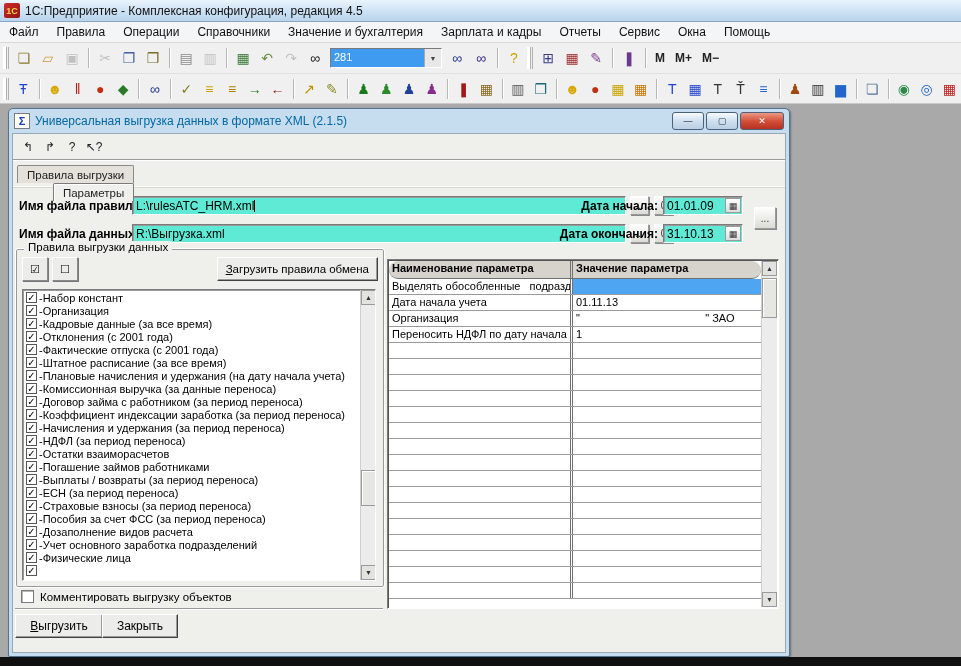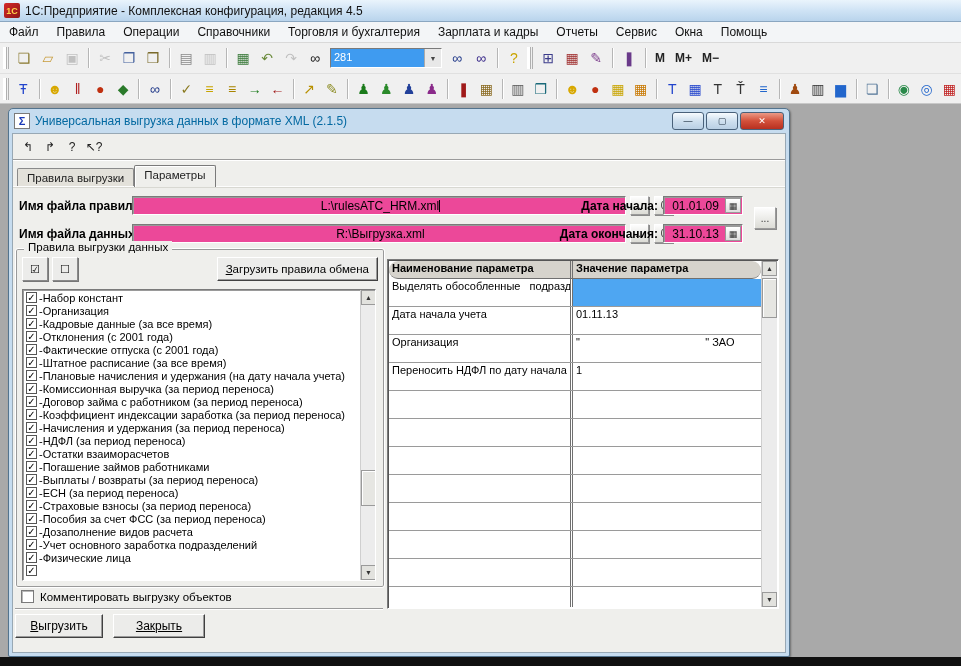--- a/index.html
+++ b/index.html
@@ -55,30 +55,30 @@
   .dlg-client { position:absolute; left:3px; top:24px; right:3px; bottom:3px; background:#efefec;
     border:1px solid #98a8b4; }
 
   .dlg-tools { position:absolute; left:4px; top:2px; display:flex; align-items:center; height:22px; }
   .dlg-tbtn { width:22px; height:20px; border:1px solid transparent; background:transparent; font-size:12px;
     display:flex; align-items:center; justify-content:center; color:#222; }
   .groove { position:absolute; height:2px; border-top:1px solid #9a9a9a; border-bottom:1px solid #fff; }
   .groove1 { left:0; right:0; top:25px; }
   .groove2 { left:2px; width:368px; top:474px; }
 
-  .tabs { position:absolute; left:4px; top:31px; height:22px; display:flex; align-items:flex-end; }
+  .tabs { position:absolute; left:4px; top:31px; height:22px; display:flex; align-items:flex-end;flex-direction:column; }
   .tab { border:1px solid #8a8a8a; border-bottom:none; border-radius:2px 2px 0 0; padding:3px 9px 2px;
     background:#e3e1da; height:19px; font-size:11.5px; color:#222; position:relative; }
   .tab.active { background:#efefec; height:22px; z-index:3; border-color:#7a7a7a; box-shadow:inset 1px 1px 0 #fff; }
   .tabline { position:absolute; left:0; right:0; top:52px; border-top:1px solid #fdfdfd; box-shadow:0 1px 0 #d8d8d2; z-index:1; }
 
   .flabel { position:absolute; font-weight:bold; font-size:12px; color:#000; white-space:nowrap; }
-  .textbox { position:absolute; height:19px; background:#ec4899; border:1px solid #7a7a7a;
+  .textbox { position:absolute; height:19px; background:#5eead4; border:1px solid #7a7a7a;
     border-bottom-color:#fff; border-right-color:#fff; box-shadow:inset 1px 1px 0 #9a9a9a;
-    font-size:12px; padding:2px 0 0 3px; white-space:nowrap; overflow:hidden;text-align:center; }
+    font-size:12px; padding:2px 0 0 3px; white-space:nowrap; overflow:hidden; }
   .caret { display:inline-block; width:1px; height:12px; background:#000; vertical-align:-2px; }
   .sbtn { position:absolute; height:19px; border:1px solid #9a9a9a; border-top-color:#fff; border-left-color:#fff;
     background:linear-gradient(#fdfdfd,#dcdcd6); font-size:10px; color:#333;
     display:flex; align-items:center; justify-content:center; box-shadow:1px 1px 0 #8a8a8a; }
   .datebox { padding-right:18px; }
   .calbtn { position:absolute; right:1px; top:1px; width:16px; height:15px; border:1px solid #9a9a9a;
     background:linear-gradient(#fff,#ddd); font-size:9px; display:flex; align-items:center; justify-content:center; color:#333; }
 
   
   .groupbox { position:absolute; left:2px; top:114px; width:370px; height:340px;
@@ -107,42 +107,42 @@
     box-shadow:inset 1px 1px 0 #b8b8b8; }
   .btn { position:absolute; height:24px; padding:0 10px; font-size:12px; color:#000;
     border:1px solid #404040; border-top-color:#fff; border-left-color:#fff; background:#ececea;
     box-shadow:inset -1px -1px 0 #9a9a9a; }
   .acc::first-letter { text-decoration:underline; }
 
   
   .ptable { position:absolute; left:374px; top:125px; width:392px; height:350px; background:#fff;
     border:1px solid #7a7a7a; border-bottom-color:#fff; border-right-color:#fff; box-shadow:inset 1px 1px 0 #555; }
   .pt-body { position:absolute; left:1px; top:1px; right:17px; bottom:1px; overflow:hidden; }
-  .pt-row { display:flex; height:28px; border-bottom:1px solid #9a9a9a; }
+  .pt-row { display:flex; height:16px; border-bottom:1px solid #9a9a9a; }
   .pt-row.hdr { height:18px; background:#d6d3cc; border-bottom:1px solid #707070; font-weight:bold;border-radius:9px; }
   .pt-cell { padding:1px 2px 0 3px; font-size:11px; white-space:pre; overflow:hidden; color:#000; }
   .pt-c1 { width:184px; flex:0 0 184px; border-right:3px double #707070; }
   .pt-c2 { flex:1; }
   .pt-cell.sel { background:#4ea6f2; }
   .pt-scroll { position:absolute; right:1px; top:1px; bottom:1px; width:16px; background:#ececec; border-left:1px solid #cfcfcf; }
 </style>
 </head>
 <body>
 
 <div class="titlebar">
   <div class="app-ico">1С</div>
   <span class="ttl">1С:Предприятие - Комплексная конфигурация, редакция 4.5</span>
 </div>
 
 <div class="menubar" id="menubar">
     <span class="menu-item">Файл</span>
     <span class="menu-item">Правила</span>
     <span class="menu-item">Операции</span>
     <span class="menu-item">Справочники</span>
-    <span class="menu-item">Торговля и бухгалтерия</span>
+    <span class="menu-item">Значение и бухгалтерия</span>
     <span class="menu-item">Зарплата и кадры</span>
     <span class="menu-item">Отчеты</span>
     <span class="menu-item">Сервис</span>
     <span class="menu-item">Окна</span>
     <span class="menu-item">Помощь</span>
   </div>
 
 <div class="toolbar tb1" id="toolbar1">
     <div class="tb-grip"></div>
     <button class="tb-btn" style="color: rgb(138, 122, 48);">❏</button>
@@ -312,21 +312,21 @@
               <div class="rule-item">
                 <div class="cb">✓</div>
                 <span>-Штатное расписание (за все время)</span>
               </div>
               <div class="rule-item">
                 <div class="cb">✓</div>
                 <span>-Плановые начисления и удержания (на дату начала учета)</span>
               </div>
               <div class="rule-item">
                 <div class="cb">✓</div>
-                <span>-Комиссионная выручка (за период переноса)</span>
+                <span>-Комиссионная выручка (за данные переноса)</span>
               </div>
               <div class="rule-item">
                 <div class="cb">✓</div>
                 <span>-Договор займа с работником (за период переноса)</span>
               </div>
               <div class="rule-item">
                 <div class="cb">✓</div>
                 <span>-Коэффициент индексации заработка (за период переноса)</span>
               </div>
               <div class="rule-item">
@@ -385,21 +385,21 @@
           </div>
         </div>
       </div>
 
       <div class="comment-row">
         <div class="cb2"></div>
         <span>Комментировать выгрузку объектов</span>
       </div>
       <div class="groove groove2"></div>
       <button class="btn acc" style="left:2px; top:480px; width:88px;">Выгрузить</button>
-      <button class="btn" style="left:100px; top:480px; width:92px;text-decoration:underline;">Закрыть</button>
+      <button class="btn" style="left:89px; top:480px; width:76px;">Закрыть</button>
 
       <div class="ptable">
         <div class="pt-body" id="ptbody">
             <div class="pt-row hdr">
               <div class="pt-cell pt-c1">Наименование параметра</div>
               <div class="pt-cell pt-c2">Значение параметра</div>
             </div>
             <div class="pt-row">
               <div class="pt-cell pt-c1">Выделять обособленные   подразд</div>
               <div class="pt-cell pt-c2 sel"></div>

